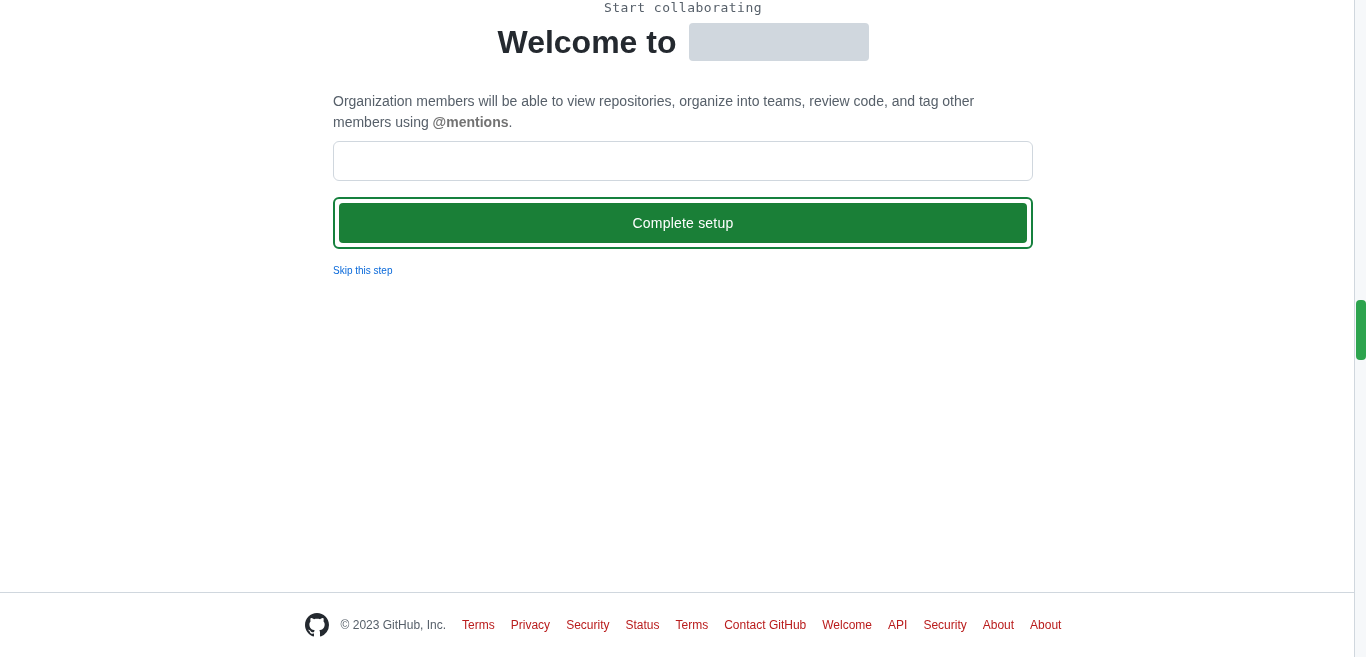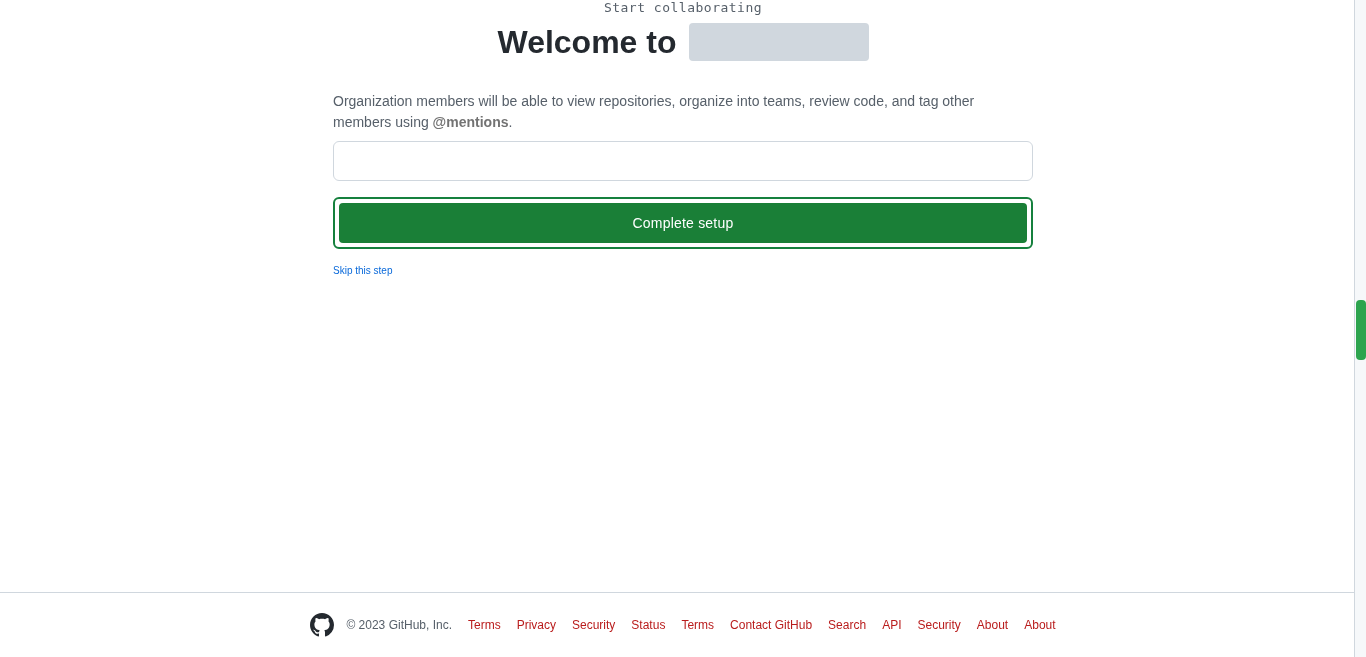--- a/index.html
+++ b/index.html
@@ -246,21 +246,21 @@
         <path d="M8 0C3.58 0 0 3.58 0 8c0 3.54 2.29 6.53 5.47 7.59.4.07.55-.17.55-.38 0-.19-.01-.82-.01-1.49-2.01.37-2.53-.49-2.69-.94-.09-.23-.48-.94-.82-1.13-.28-.15-.68-.52-.01-.53.63-.01 1.08.58 1.23.82.72 1.21 1.87.87 2.33.66.07-.52.28-.87.51-1.07-1.78-.2-3.64-.89-3.64-3.95 0-.87.31-1.59.82-2.15-.08-.2-.36-1.02.08-2.12 0 0 .67-.21 2.2.82.64-.18 1.32-.27 2-.27.68 0 1.36.09 2 .27 1.53-1.04 2.2-.82 2.2-.82.44 1.1.16 1.92.08 2.12.51.56.82 1.27.82 2.15 0 3.07-1.87 3.75-3.65 3.95.29.25.54.73.54 1.48 0 1.07-.01 1.93-.01 2.2 0 .21.15.46.55.38A8.013 8.013 0 0016 8c0-4.42-3.58-8-8-8z"></path>
       </svg>
       <span class="footer-copyright">© 2023 GitHub, Inc.</span>
     </div>
     <a class="footer-link" href="#">Terms</a>
     <a class="footer-link" href="#">Privacy</a>
     <a class="footer-link" href="#">Security</a>
     <a class="footer-link" href="#">Status</a>
     <a class="footer-link" href="#">Terms</a>
     <a class="footer-link" href="#">Contact GitHub</a>
-    <a class="footer-link" href="#">Search</a>
+    <a class="footer-link" href="#">Welcome</a>
     <a class="footer-link" href="#">API</a>
     <a class="footer-link" href="#">Security</a>
     <a class="footer-link" href="#">About</a>
     <a class="footer-link" href="#">About</a>
   </footer>
 </div>
 
 <div class="scrollbar-track">
   <div class="scrollbar-thumb"></div>
 </div>

